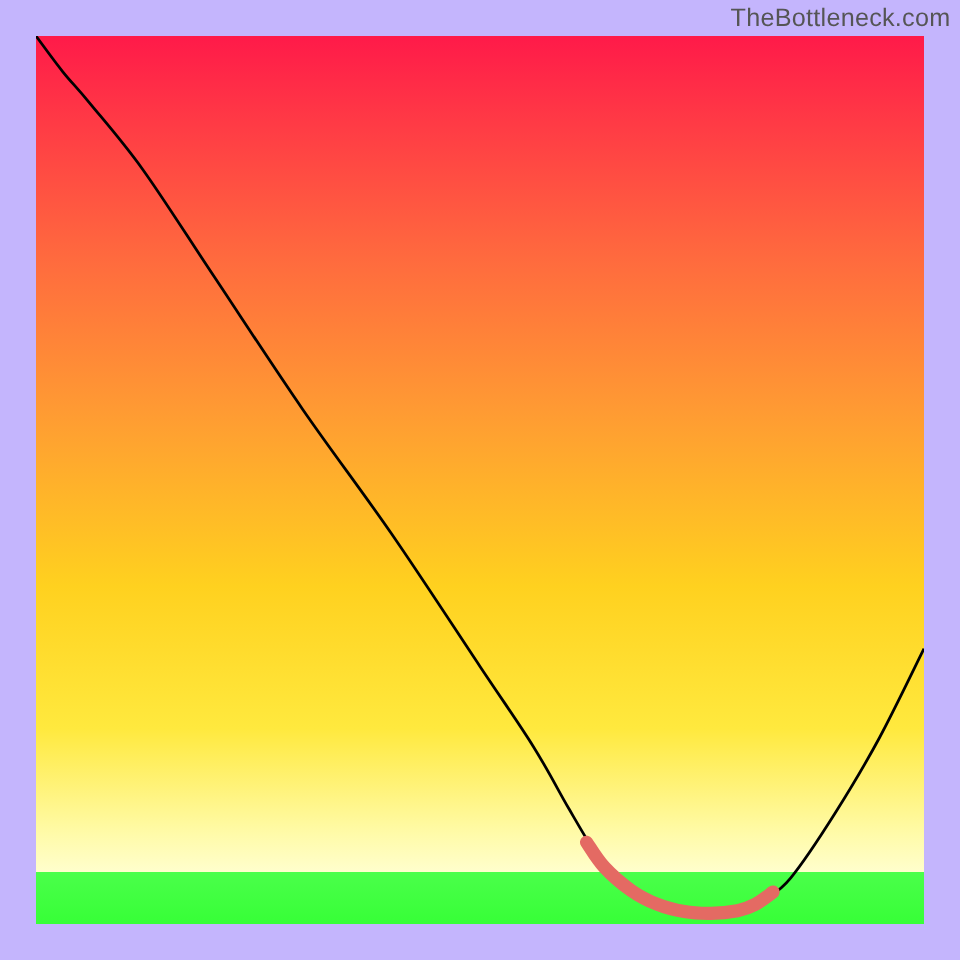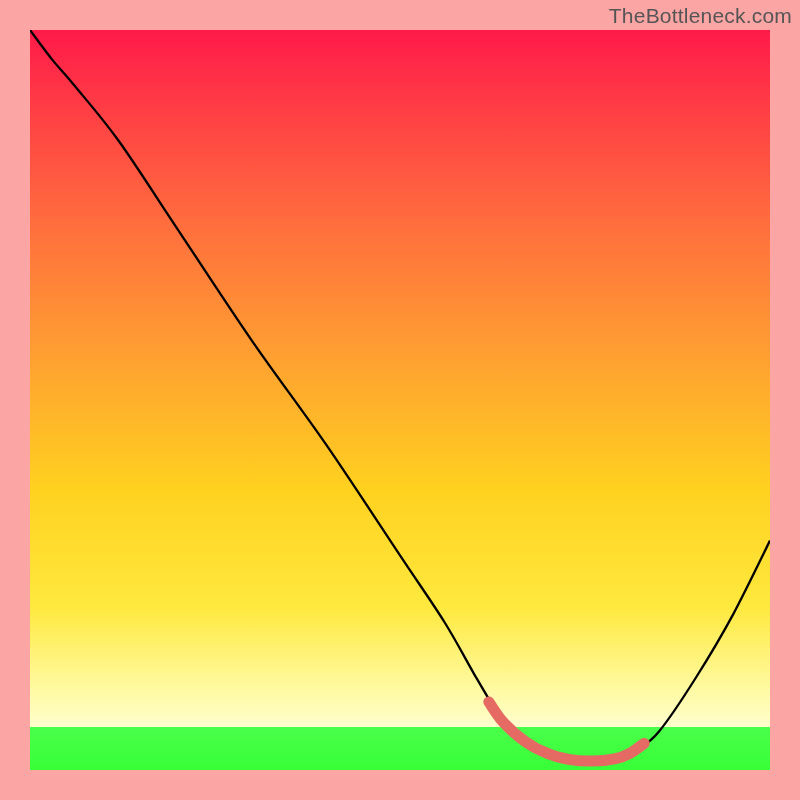--- a/index.html
+++ b/index.html
@@ -8,21 +8,21 @@
     width: 800px;
     height: 800px;
     background: #000;
     overflow: hidden;
     font-family: Arial, Helvetica, sans-serif;
   }
   .frame {
     position: relative;
     width: 800px;
     height: 800px;
-    background: #fca5a5;
+    background: #c4b5fd;
   }
   .plot-area {
     position: absolute;
     left: 30px;
     top: 30px;
     width: 740px;
     height: 740px;
     
     background: linear-gradient(to bottom,
       #ff1a49 0%,

